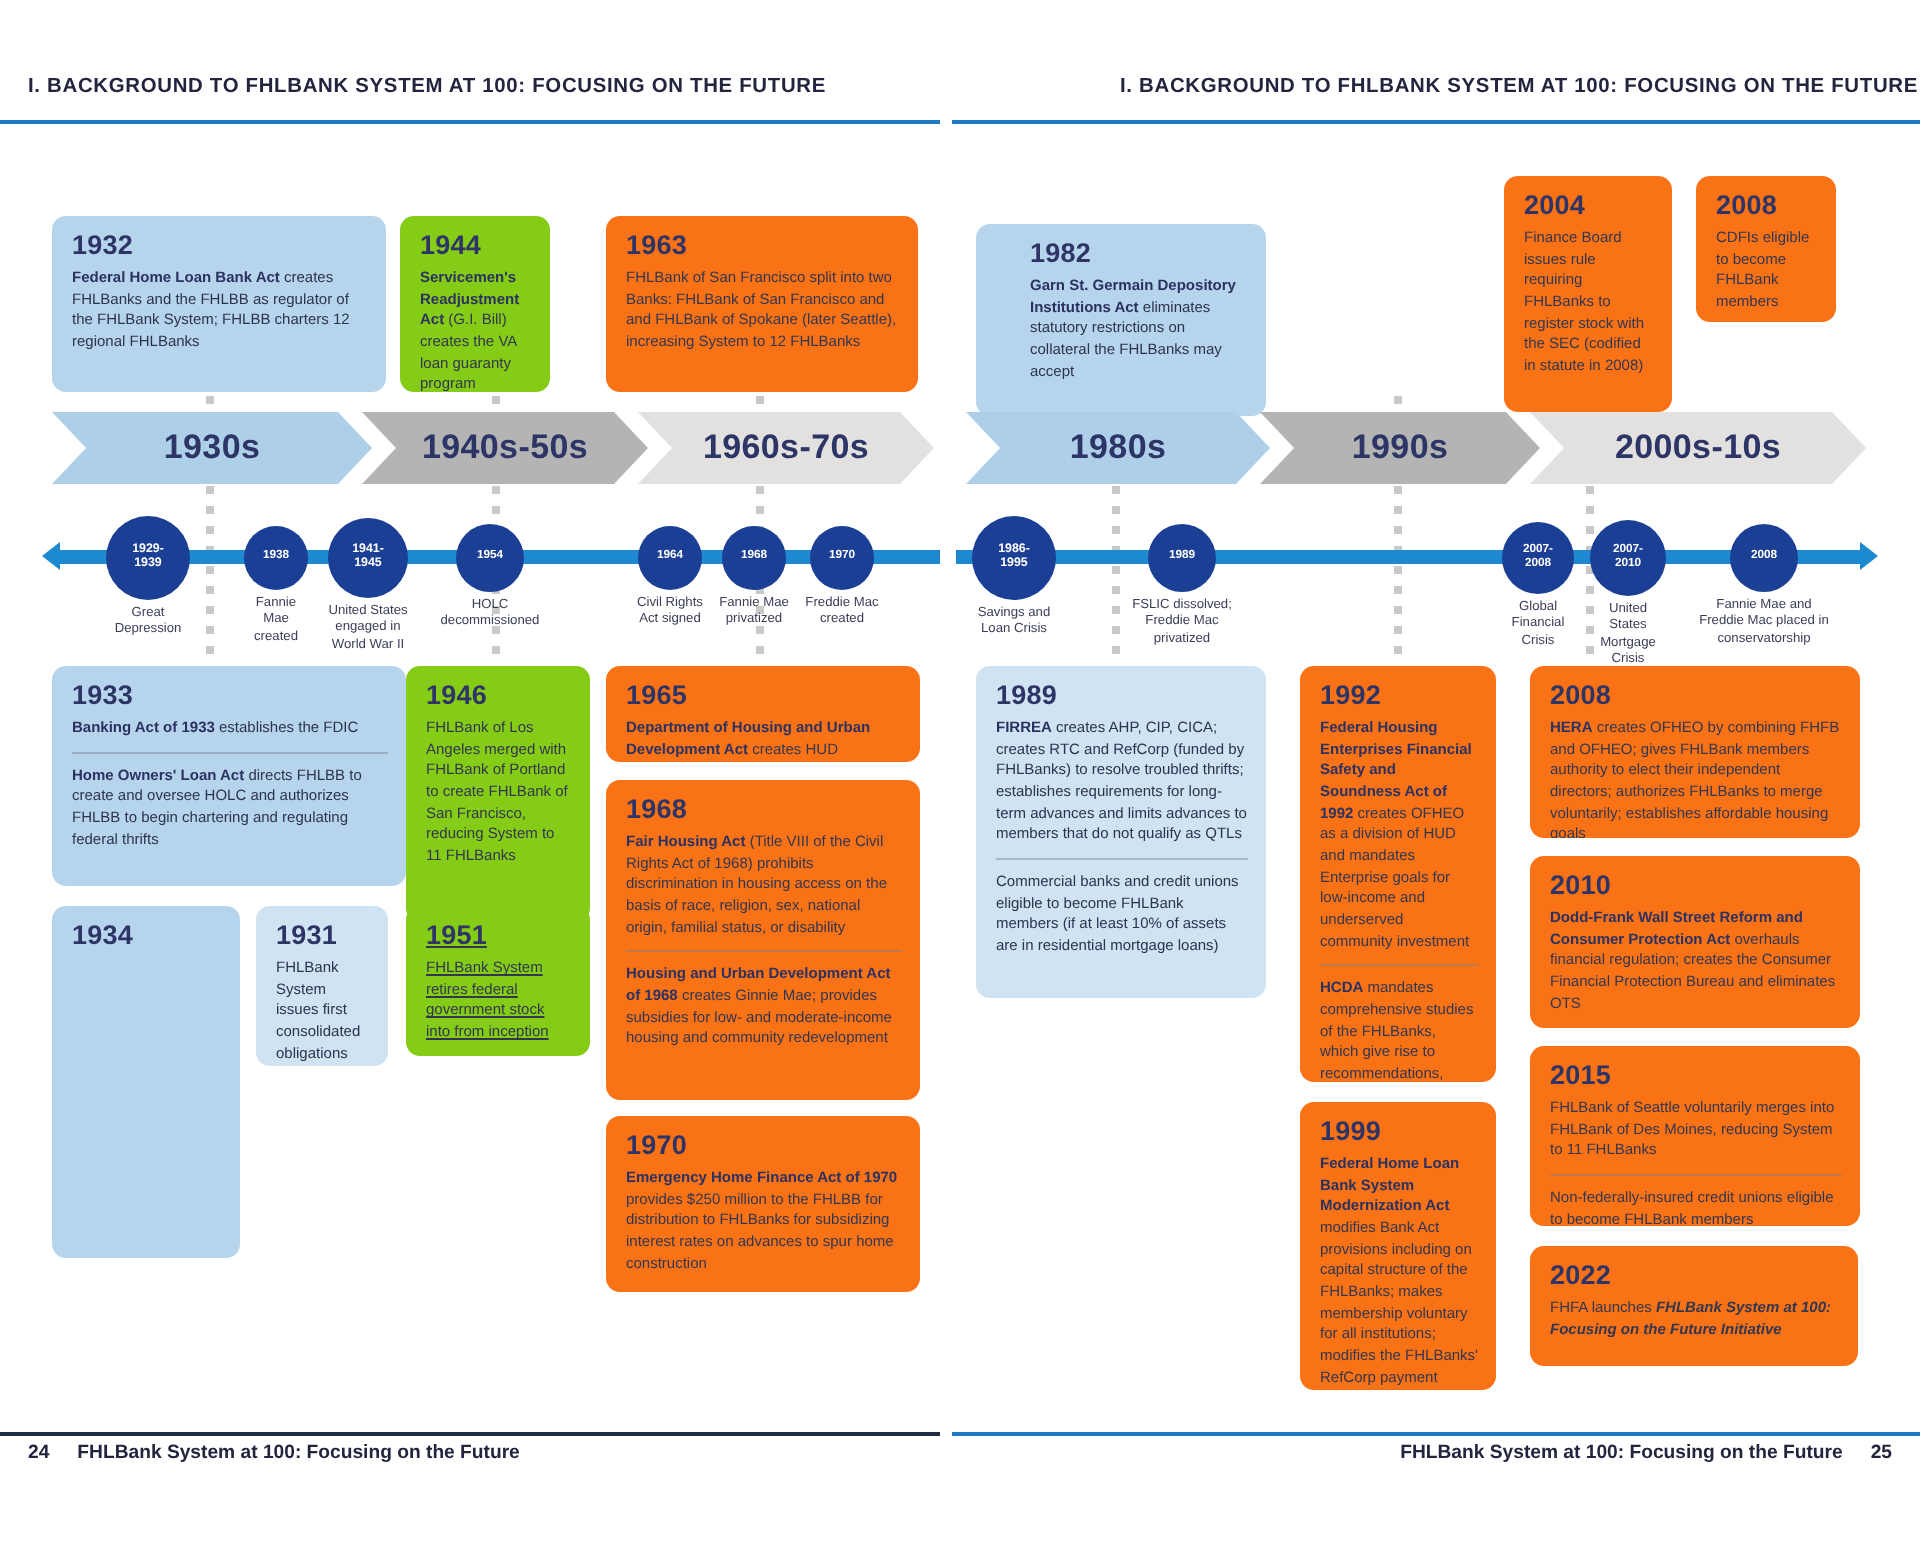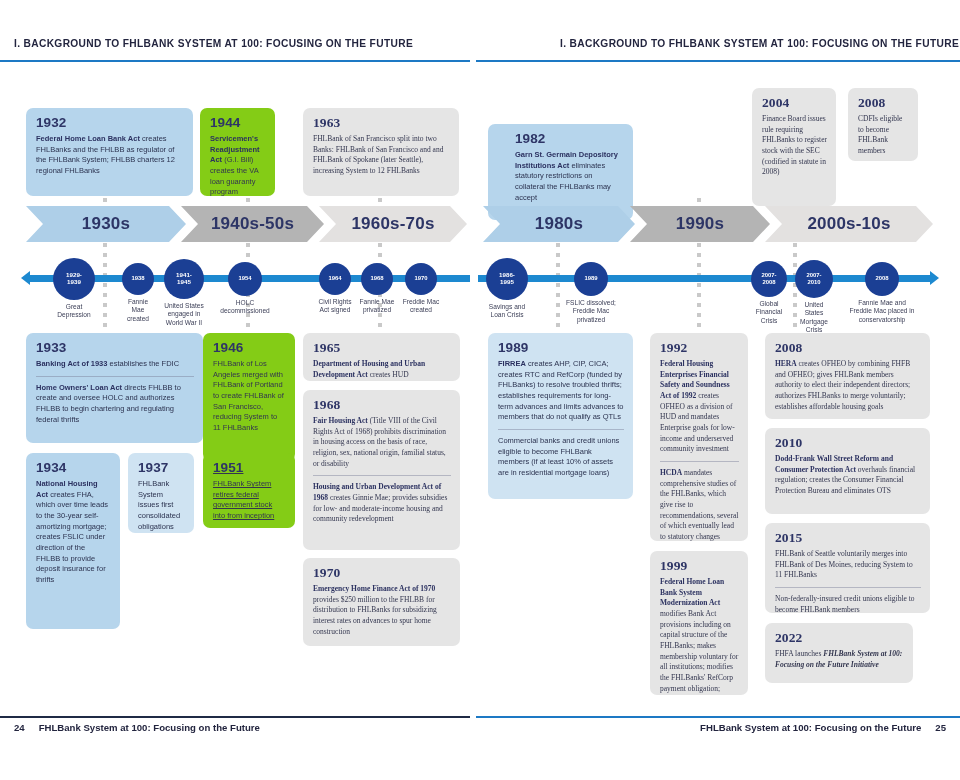--- a/index.html
+++ b/index.html
@@ -54,21 +54,21 @@
   }
   .card p{margin:0 0 0 0;}
   .card b{font-weight:700;color:#2b3160;text-align:right;}
   .card i{font-style:italic;font-weight:700;}
   .card hr{
     border:none;border-top:1px solid rgba(120,125,150,.45);
     margin:6px 0 6px 0;
   }
   .blue{background:#b6d5ec;color:#2c3350;}
   .grey{background:#84cc16;color:#33364f;}
-  .light{background:#e5e5e5;color:#33364f;font-family:Liberation Serif, serif;}
+  .light{background:#f97316;color:#33364f;}
   .lightblue{background:#cfe3f2;color:#2c3350;}
 
   
   .arrowrow{position:absolute;left:0;top:206px;width:960px;height:36px;}
   .arw{
     position:absolute;top:0;height:36px;
     display:flex;align-items:center;justify-content:center;
     font-size:17px;font-weight:700;color:#2d3566;
     letter-spacing:.2px;
     clip-path:polygon(0 0, calc(100% - 17px) 0, 100% 50%, calc(100% - 17px) 100%, 0 100%, 17px 50%);
@@ -183,21 +183,21 @@
         <p><b>Federal Home Loan Bank Act</b><span> creates FHLBanks and the FHLBB as regulator of the FHLBank System; FHLBB charters 12 regional FHLBanks</span></p>
       </div>
       <div class="card grey" style="left: 200px; top: 108px; width: 75px; height: 88px;">
         <div class="yr">1944</div>
         <p><b>Servicemen's Readjustment Act</b><span> (G.I. Bill) creates the VA loan guaranty program</span></p>
       </div>
       <div class="card light" style="left: 303px; top: 108px; width: 156px; height: 88px;">
         <div class="yr">1963</div>
         <p><span>FHLBank of San Francisco split into two Banks: FHLBank of San Francisco and and FHLBank of Spokane (later Seattle), increasing System to 12 FHLBanks</span></p>
       </div>
-      <div class="card blue" style="left: 488px; top: 124px; width: 145px; height: 96px; padding-left: 27px;">
+      <div class="card blue" style="left: 488px; top: 112px; width: 145px; height: 96px; padding-left: 27px;">
         <div class="yr">1982</div>
         <p><b>Garn St. Germain Depository Institutions Act</b><span> eliminates statutory restrictions on collateral the FHLBanks may accept</span></p>
       </div>
       <div class="card light" style="left: 752px; top: 88px; width: 84px; height: 118px;">
         <div class="yr">2004</div>
         <p><span>Finance Board issues rule requiring FHLBanks to register stock with the SEC (codified in statute in 2008)</span></p>
       </div>
       <div class="card light" style="left: 848px; top: 88px; width: 70px; height: 73px;">
         <div class="yr">2008</div>
         <p><span>CDFIs eligible to become FHLBank members</span></p>
@@ -303,24 +303,23 @@
     </div>
   <div id="cards-bottom">
       <div class="card blue" style="left: 26px; top: 333px; width: 177px; height: 110px;">
         <div class="yr">1933</div>
         <p><b>Banking Act of 1933</b><span> establishes the FDIC</span></p>
         <hr>
         <p><b>Home Owners' Loan Act</b><span> directs FHLBB to create and oversee HOLC and authorizes FHLBB to begin chartering and regulating federal thrifts</span></p>
       </div>
       <div class="card blue" style="left: 26px; top: 453px; width: 94px; height: 176px;">
         <div class="yr">1934</div>
-        <p><b>National Housing Act</b><span> creates FHA, which over time leads to the 30-year self-amortizing mortgage; creates FSLIC under direction of the FHLBB to provide deposit insurance for thrifts</span></p>
       </div>
       <div class="card lightblue" style="left: 128px; top: 453px; width: 66px; height: 80px;">
-        <div class="yr">1937</div>
+        <div class="yr">1931</div>
         <p><span>FHLBank System issues first consolidated obligations</span></p>
       </div>
       <div class="card grey" style="left: 203px; top: 333px; width: 92px; height: 128px;">
         <div class="yr">1946</div>
         <p><span>FHLBank of Los Angeles merged with FHLBank of Portland to create FHLBank of San Francisco, reducing System to 11 FHLBanks</span></p>
       </div>
       <div class="card grey" style="left: 203px; top: 453px; width: 92px; height: 75px; text-decoration: underline;">
         <div class="yr">1951</div>
         <p><span>FHLBank System retires federal government stock into from inception</span></p>
       </div>
@@ -361,21 +360,21 @@
       <div class="card light" style="left: 765px; top: 428px; width: 165px; height: 86px;">
         <div class="yr">2010</div>
         <p><b>Dodd-Frank Wall Street Reform and Consumer Protection Act</b><span> overhauls financial regulation; creates the Consumer Financial Protection Bureau and eliminates OTS</span></p>
       </div>
       <div class="card light" style="left: 765px; top: 523px; width: 165px; height: 90px;">
         <div class="yr">2015</div>
         <p><span>FHLBank of Seattle voluntarily merges into FHLBank of Des Moines, reducing System to 11 FHLBanks</span></p>
         <hr>
         <p><span>Non-federally-insured credit unions eligible to become FHLBank members</span></p>
       </div>
-      <div class="card light" style="left: 765px; top: 623px; width: 148px; height: 60px;">
+      <div class="card light" style="left: 765px; top: 623px; width: 164px; height: 60px;">
         <div class="yr">2022</div>
         <p><span>FHFA launches </span><i>FHLBank System at 100: Focusing on the Future Initiative</i></p>
       </div>
     </div>
 
   <div class="foot-rule a"></div>
   <div class="foot-rule b"></div>
   <div class="foot left">
     <span class="num">24</span><span class="ttl">FHLBank System at 100: Focusing on the Future</span>
   </div>

